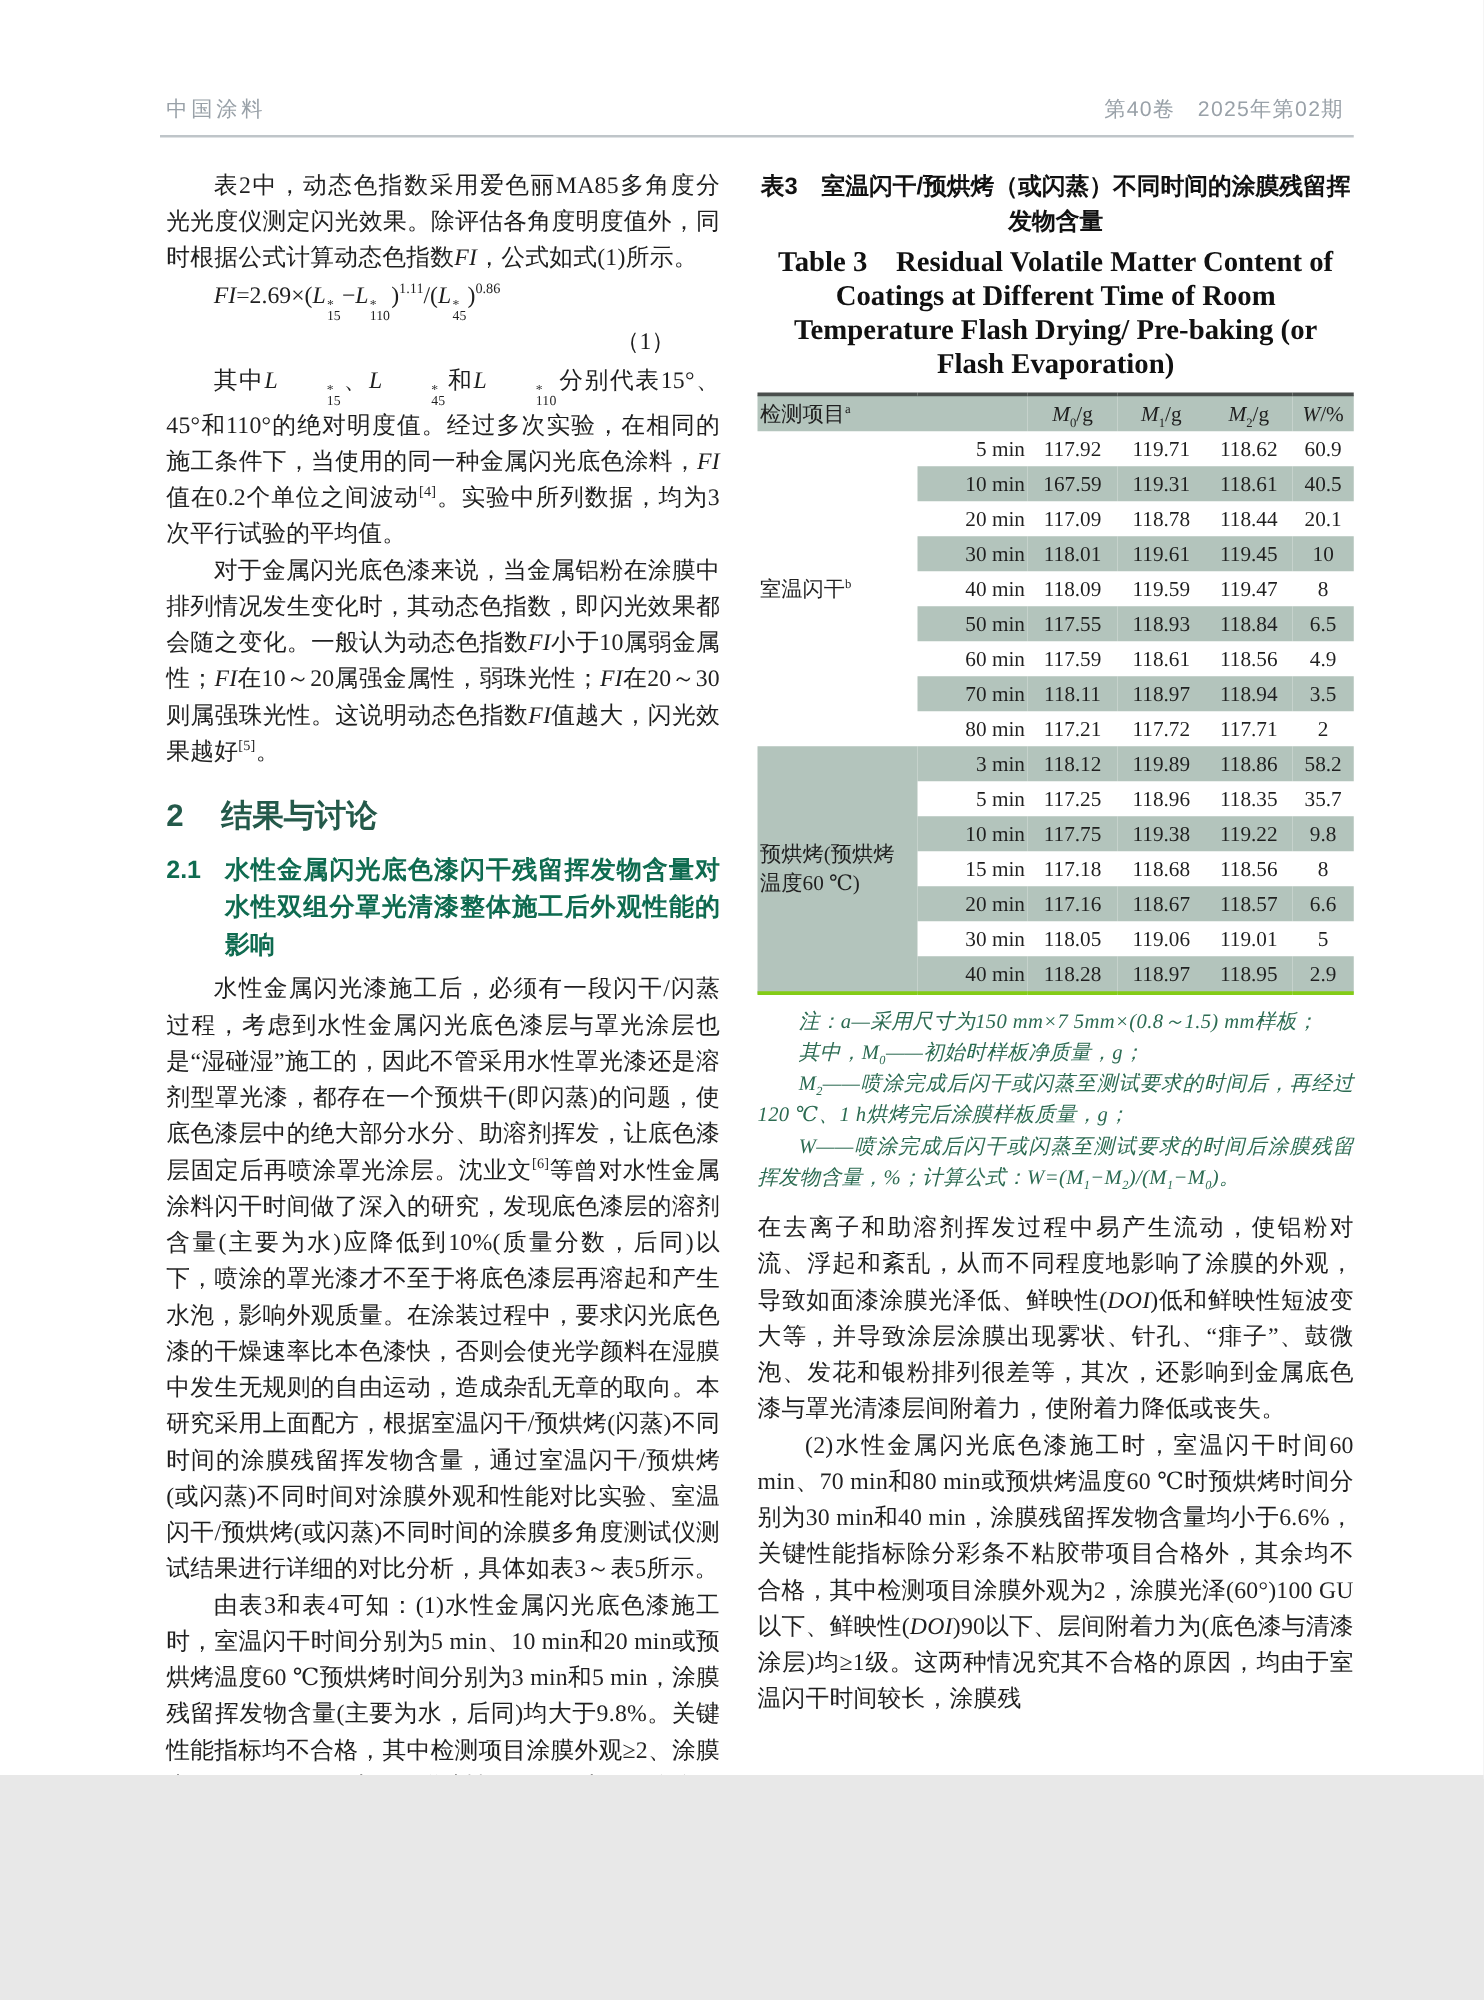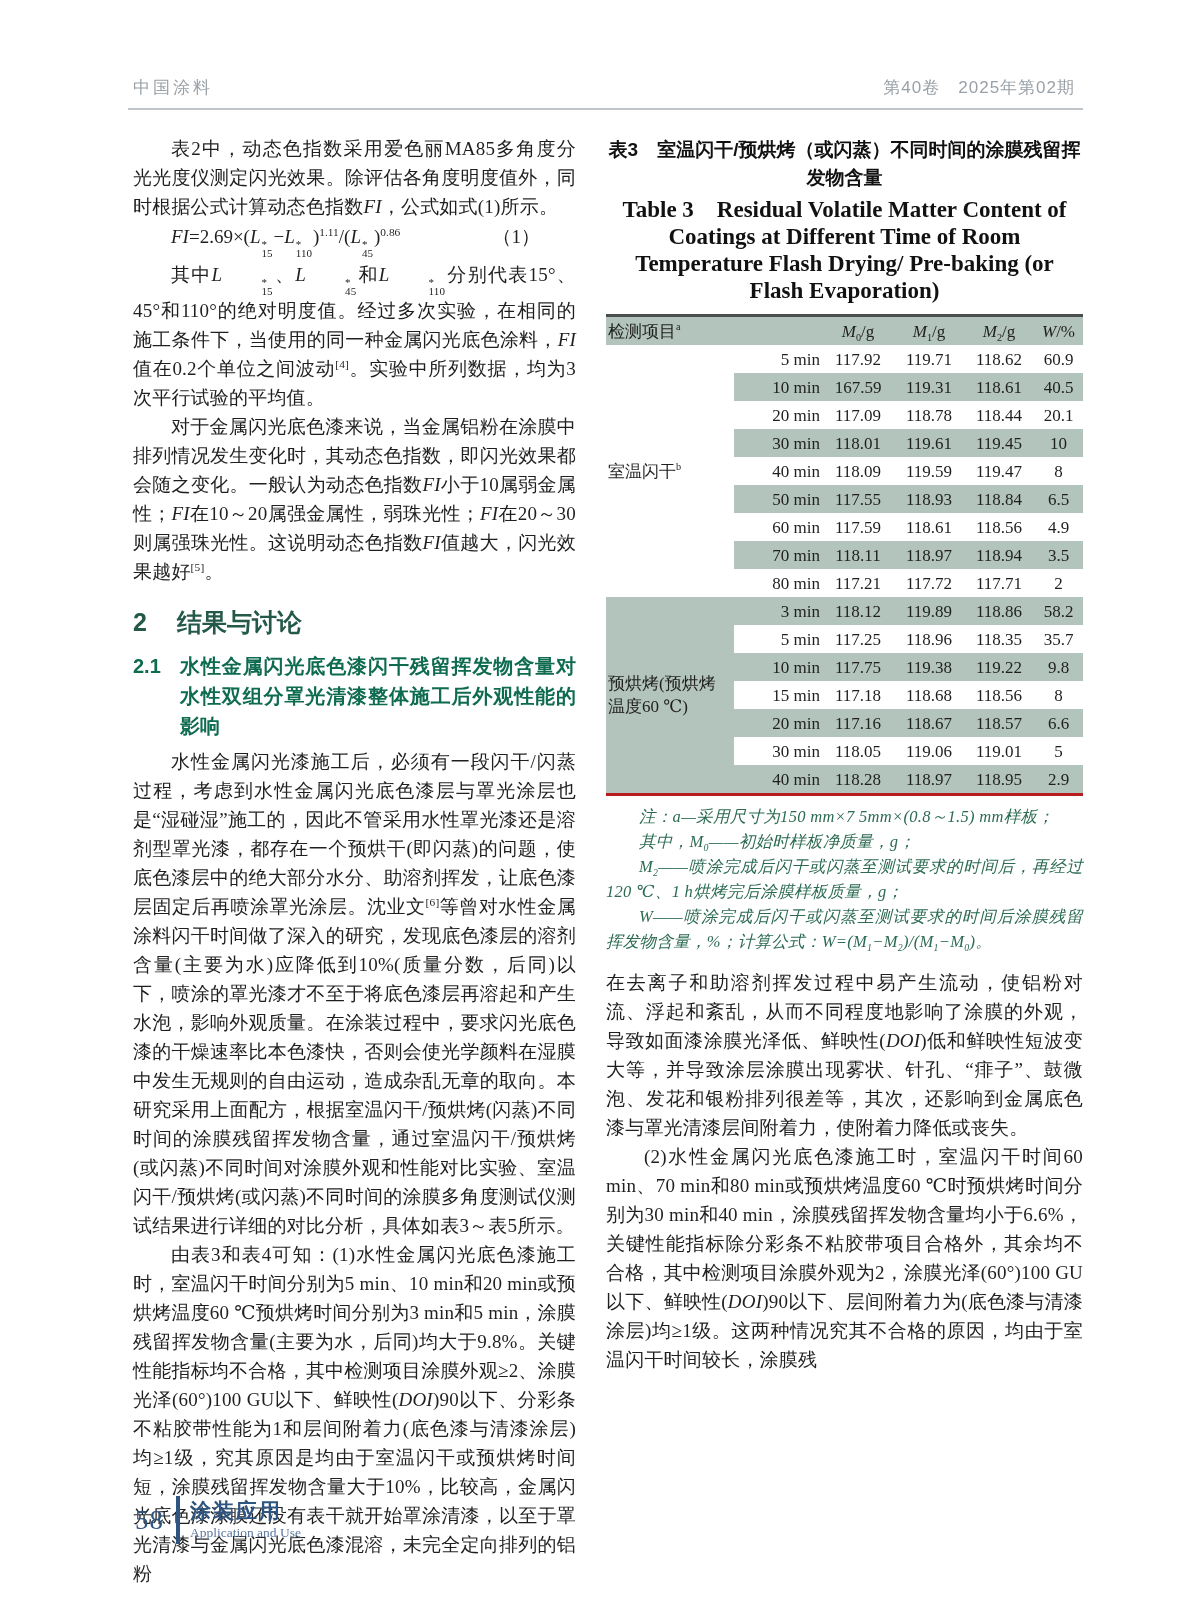--- a/index.html
+++ b/index.html
@@ -1,18 +1,18 @@
 <!DOCTYPE html>
 <html><head>
 <meta charset="utf-8">
 <style>
   html,body{margin:0;padding:0;background:#e8e8e8;}
   .page{
     position:relative;
-    width:1187px;height:1600px;
+    width:1187px;height:1420px;
     margin:0 auto;
     background:#ffffff;
     overflow:hidden;
     font-family:"Liberation Serif","DejaVu Serif",serif;
     color:#1f1f1f;
   }
   
   .running-head{
     display:flex;justify-content:space-between;align-items:flex-end;
     padding:76px 112px 0 133px;
@@ -43,20 +43,21 @@
     display:inline-flex;flex-direction:column;justify-content:center;
     vertical-align:-0.45em;line-height:.85;font-size:.58em;
     margin:0 1px;font-style:normal;
   }
   .stack .st-sup,.stack .st-sub{display:block;text-align:left;}
   
   .formula-line{
     display:flex;align-items:baseline;
     font-size:19px;line-height:30px;margin:1px 0;
     padding-left:2em;
+    flex-direction:column;
   }
   .formula-line .eq-num{margin-left:auto;margin-right:36px;}
   
   .sec-heading{
     display:flex;gap:30px;align-items:baseline;
     font-family:"Liberation Sans","DejaVu Sans",sans-serif;
     font-weight:bold;font-size:25px;color:#24594a;
     margin:20px 0 12px 0;
   }
   .subsec-heading{
@@ -73,21 +74,21 @@
     font-weight:bold;font-size:19px;line-height:28px;
     text-align:center;color:#111;margin:2px 0 4px 0;
   }
   .tbl-title-en{
     font-weight:bold;font-size:23px;line-height:27px;
     text-align:center;color:#111;margin:0 0 10px 0;
   }
   
   table.data{
     width:100%;border-collapse:collapse;table-layout:fixed;
-    border-top:3px solid #4a4f4d;border-bottom:3px solid #b91c1c;
+    border-top:3px solid #4a4f4d;border-bottom:3px solid #84cc16;
     font-size:17px;
   }
   table.data th,table.data td{
     padding:2.5px 2px;line-height:23px;font-weight:normal;
     vertical-align:middle;
   }
   tr.head th{background:#b3c4bc;}
   th.proj{text-align:left;padding-left:8px;}
   th.num-h{text-align:center;}
   td.group-label{text-align:left;padding-left:8px;line-height:24px;}

